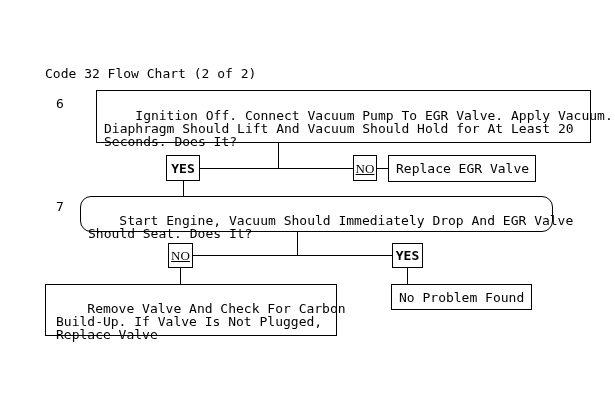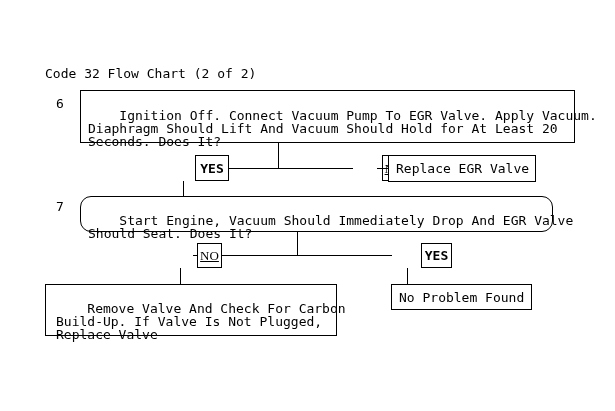--- a/index.html
+++ b/index.html
@@ -17,37 +17,37 @@
   .box {
     position: absolute;
     border: 1px solid #000000;
     box-sizing: border-box;
     background: #ffffff;
     white-space: pre;
     overflow: visible;
   }
   .qtext { white-space: pre; }
   .line { position: absolute; background: #000000; }
-  .lbl { display: flex; align-items: center; justify-content: center; white-space: pre; margin-left: 29px; }
+  .lbl { display: flex; align-items: center; justify-content: center; white-space: pre; }
   .yes { font-weight: bold; }
   .no  { text-decoration: underline; font-family: Liberation Serif, serif; }
   .vcenter { display: flex; align-items: center; }
   .stepnum { position: absolute; }
   .title { position: absolute; white-space: pre; margin-left: 12px; }
 </style>
 </head>
 <body>
 
 <div id="canvas">
 
   <div class="title" style="left:33px; top:67px;">Code 32 Flow Chart (2 of 2)</div>
 
   <div class="stepnum" style="left:56px; top:97px;">6</div>
 
-  <div class="box" style="left:80px; top:90px; width:495px; height:53px; padding:5px 2px 0 7px;">
+  <div class="box" style="left:96px; top:90px; width:495px; height:53px; padding:5px 2px 0 7px;">
     <span class="qtext">Ignition Off. Connect Vacuum Pump To EGR Valve. Apply Vacuum.
 Diaphragm Should Lift And Vacuum Should Hold for At Least 20
 Seconds. Does It?</span>
   </div>
 
   <div class="line" style="left:278px; top:143px; width:1px; height:25px;"></div>
   <div class="line" style="left:200px; top:168px; width:153px; height:1px;"></div>
 
   <div class="box lbl yes" style="left:166px; top:155px; width:34px; height:26px;">
     <span>YES</span>

